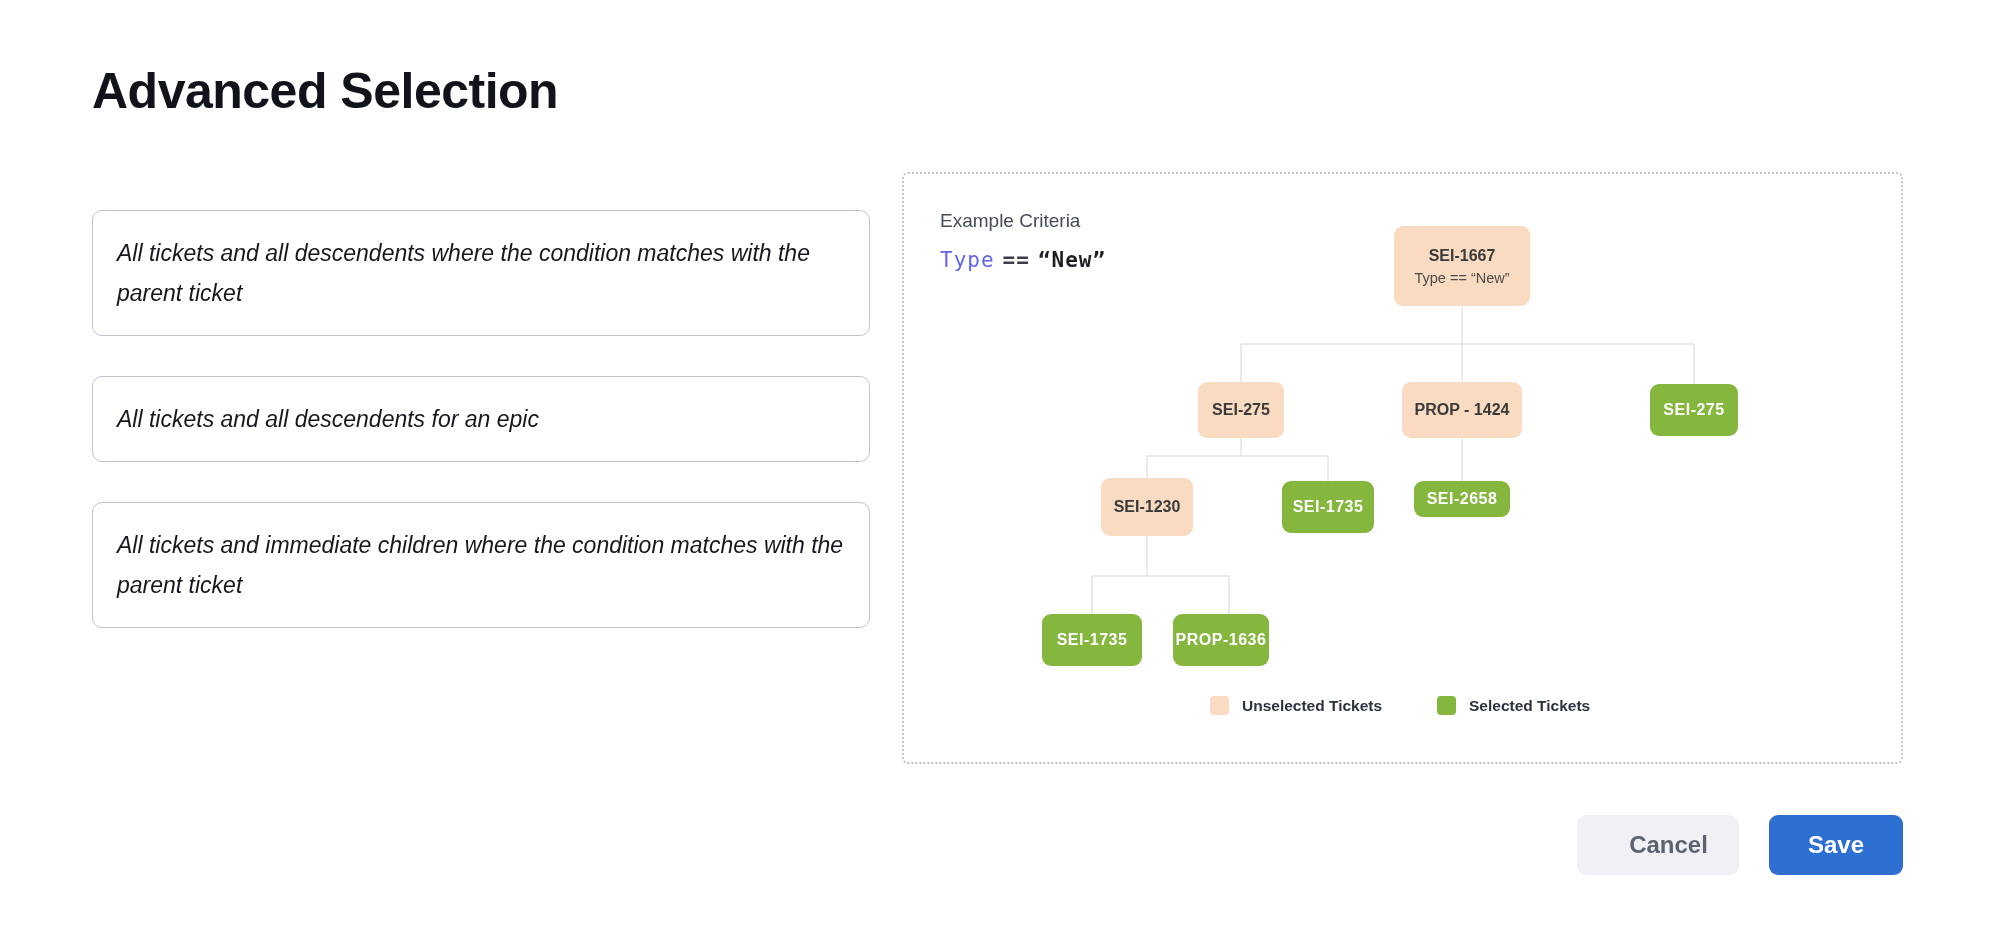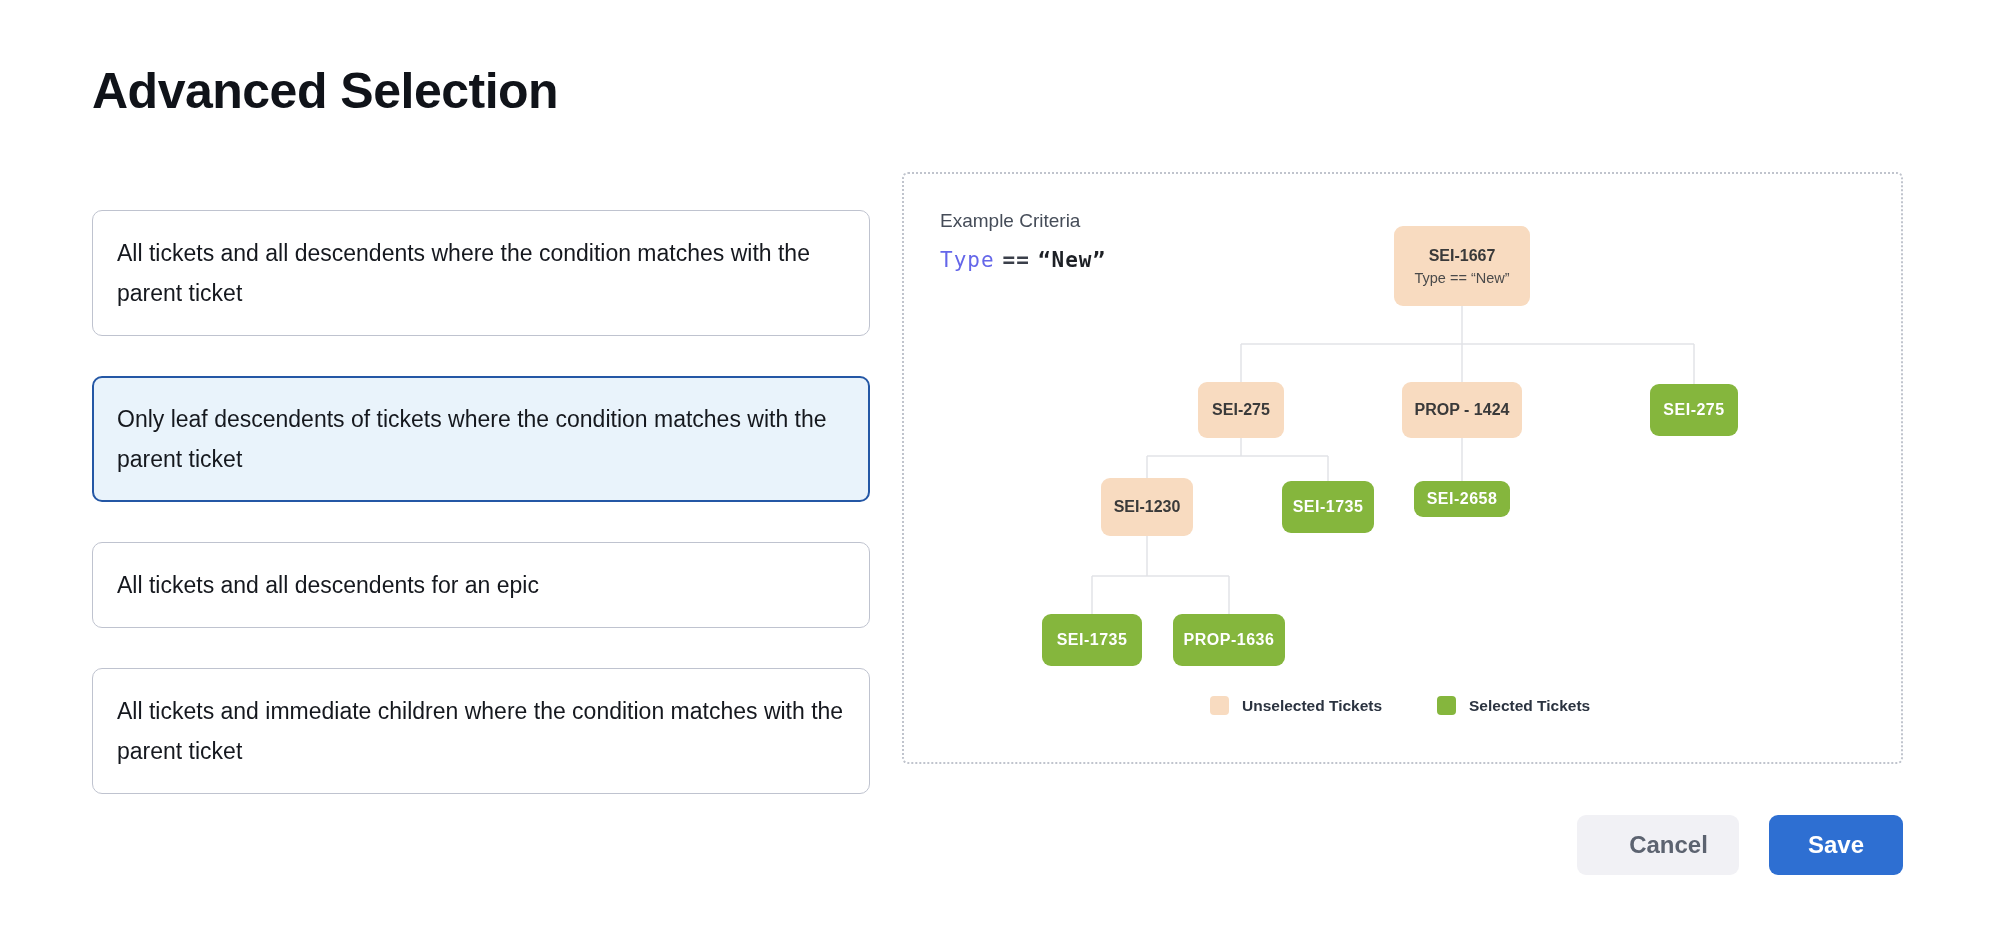--- a/index.html
+++ b/index.html
@@ -5,21 +5,21 @@
   * { margin: 0; padding: 0; box-sizing: border-box; }
   html, body { width: 1990px; height: 936px; background: #ffffff; overflow: hidden; }
   body { font-family: "Liberation Sans", "DejaVu Sans", sans-serif; position: relative; }
 
   .page-title {
     position: absolute; left: 92px; top: 62px;
     font-size: 50px; font-weight: 700; color: #101319; letter-spacing: -0.5px;
   }
 
   
-  .options { position: absolute; left: 92px; top: 210px; width: 778px; }
+  .options { position: absolute; left: 92px; top: 210px; width: 778px; font-style: italic; }
   .option-card {
     border: 1.5px solid #bfc3cf; border-radius: 10px;
     background: #ffffff; padding: 22px 24px;
     font-size: 23px; line-height: 40px; font-weight: 500; color: #15181e;
     cursor: pointer;
   }
   .option-card + .option-card { margin-top: 40px; }
   .option-card.selected {
     border: 2.5px solid #2457a5; background: #e9f3fb;
     padding: 21px 23px;
@@ -85,23 +85,20 @@
 </style>
 </head>
 <body>
 
 <h1 class="page-title">Advanced Selection</h1>
 
 <div class="options">
   <div class="option-card">
     <span>All tickets and all descendents where the condition matches with the parent ticket</span>
   </div>
-  <div class="option-card selected">
-    <span>Only leaf descendents of tickets where the condition matches with the parent ticket</span>
-  </div>
   <div class="option-card">
     <span>All tickets and all descendents for an epic</span>
   </div>
   <div class="option-card">
     <span>All tickets and immediate children where the condition matches with the parent ticket</span>
   </div>
 </div>
 
 <div class="example-panel">
 
@@ -145,21 +142,21 @@
   </div>
 
   <div class="node green" style="left:510px; top:307px; width:96px; height:36px;">
     <div class="node-label">SEI-2658</div>
   </div>
 
   <div class="node green" style="left:138px; top:440px; width:100px; height:52px;">
     <div class="node-label">SEI-1735</div>
   </div>
 
-  <div class="node green" style="left:269px; top:440px; width:112px; height:52px;">
+  <div class="node green" style="left:269px; top:440px; width:96px; height:52px;">
     <div class="node-label">PROP-1636</div>
   </div>
 
   <div class="legend-item" style="left:306px; top:522px;">
     <span class="legend-swatch unselected"></span>
     <span class="legend-label">Unselected Tickets</span>
   </div>
   <div class="legend-item" style="left:533px; top:522px;">
     <span class="legend-swatch selected"></span>
     <span class="legend-label">Selected Tickets</span>

